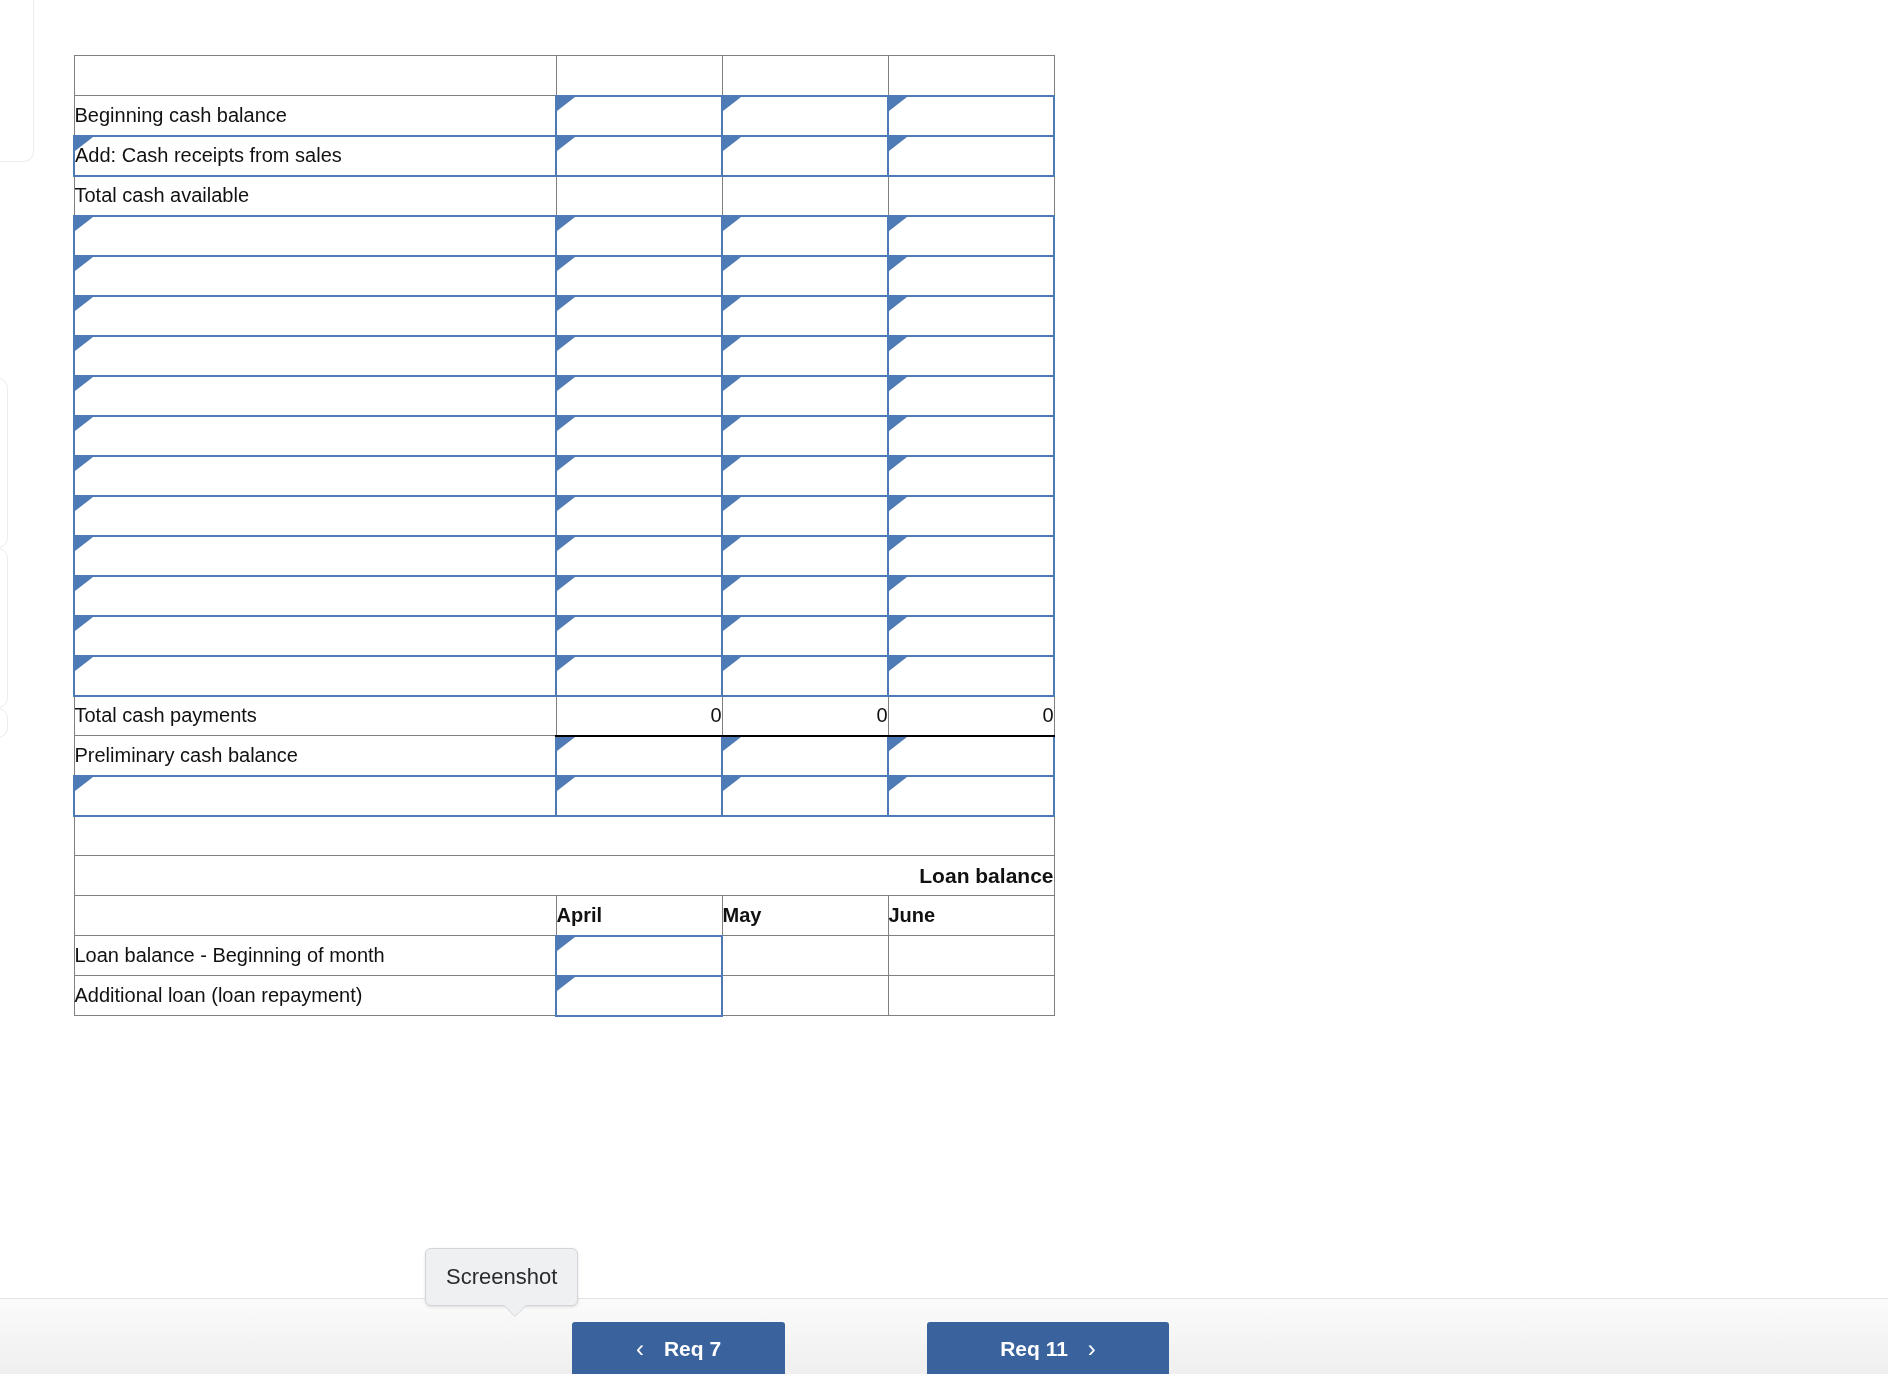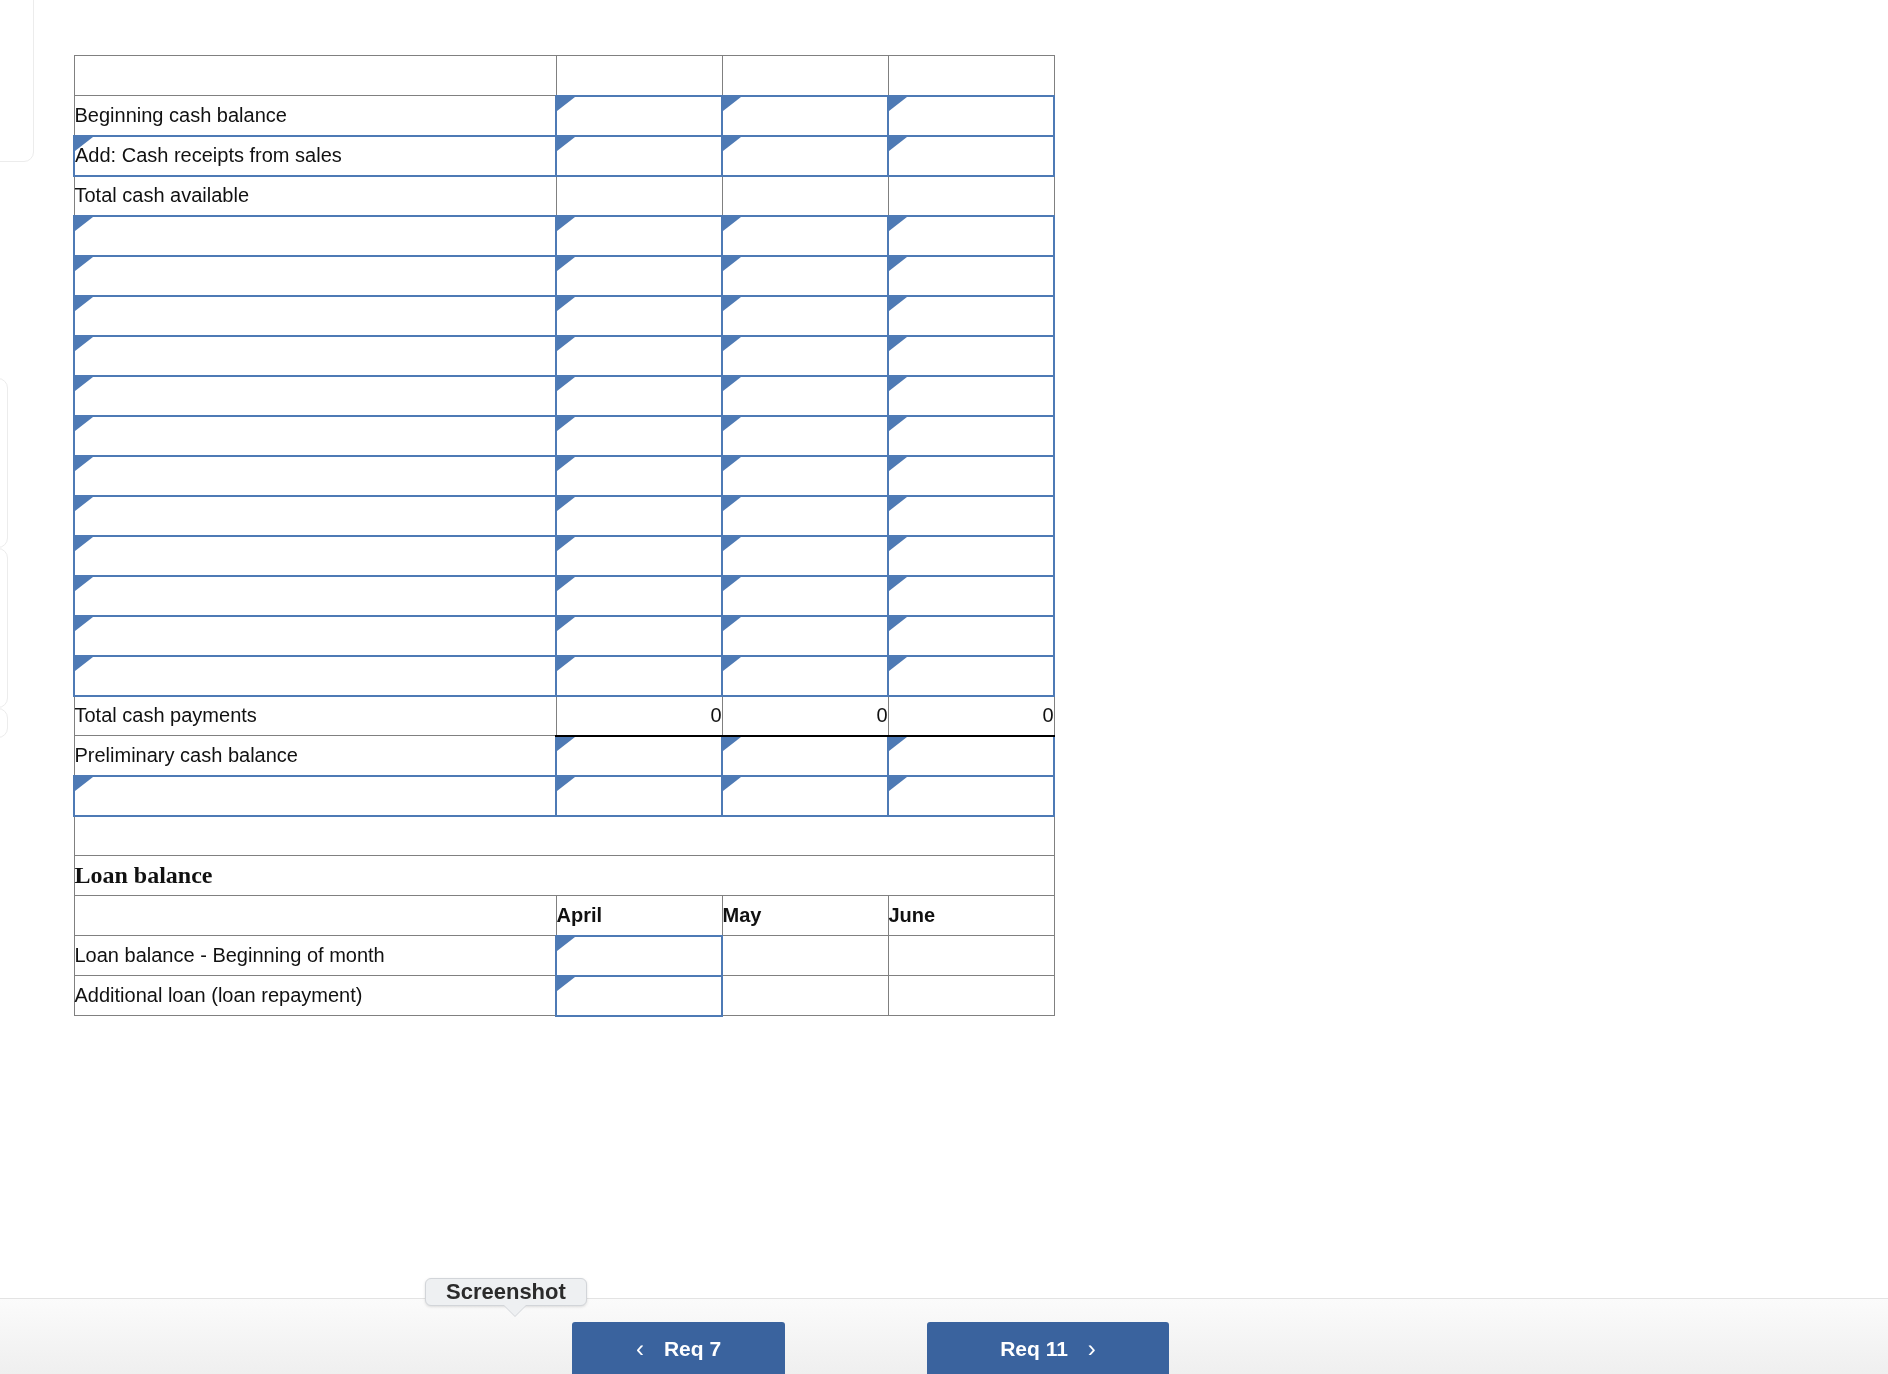--- a/index.html
+++ b/index.html
@@ -51,25 +51,24 @@
   .hdr-band.cut { height: 12px; }
   .month-hd {
     background: #8CAEDD;
     text-align: left;
     font-weight: bold;
     color: #111;
     height: 40px;
   }
   .sect-title {
     background: #8CAEDD;
-    text-align: left;
+    text-align: right;
     font-weight: bold;
-    font-size: 24px;
+    font-size: 21px;
     height: 40px;
-    font-family: Liberation Serif, serif;
   }
 
   
   .inp {
     position: relative;
     border: 2px solid #4E7AB5 !important;
     background: #fff;
   }
   .inp::before {
     content: "";
@@ -140,26 +139,25 @@
   .chev { font-size: 24px; font-weight: normal; }
 
   
   #tooltip {
     position: absolute;
     left: 425px; top: 1306px;
     transform: translateY(-100%);
     background: #eef0f2;
     border: 1px solid #d2d5d9;
     border-radius: 6px;
-    padding: 0 20px;
+    padding: 15px 20px;
     font-size: 22px;
     color: #2b2b2b;
     box-shadow: 0 1px 3px rgba(0,0,0,.13);
     white-space: nowrap;
-    font-weight: bold;
   }
   #tooltip .tail {
     position: absolute;
     left: 78px; bottom: -11px;
     width: 0; height: 0;
     border-left: 11px solid transparent;
     border-right: 11px solid transparent;
     border-top: 11px solid #eef0f2;
     filter: drop-shadow(0 1px 0 #d2d5d9);
   }

